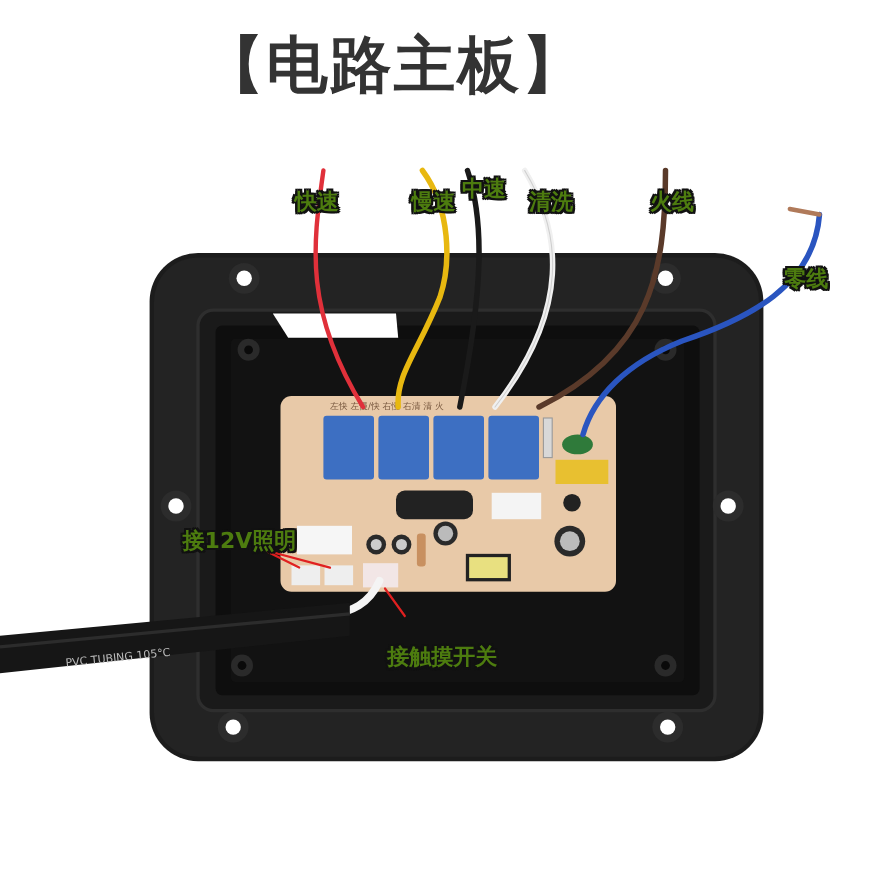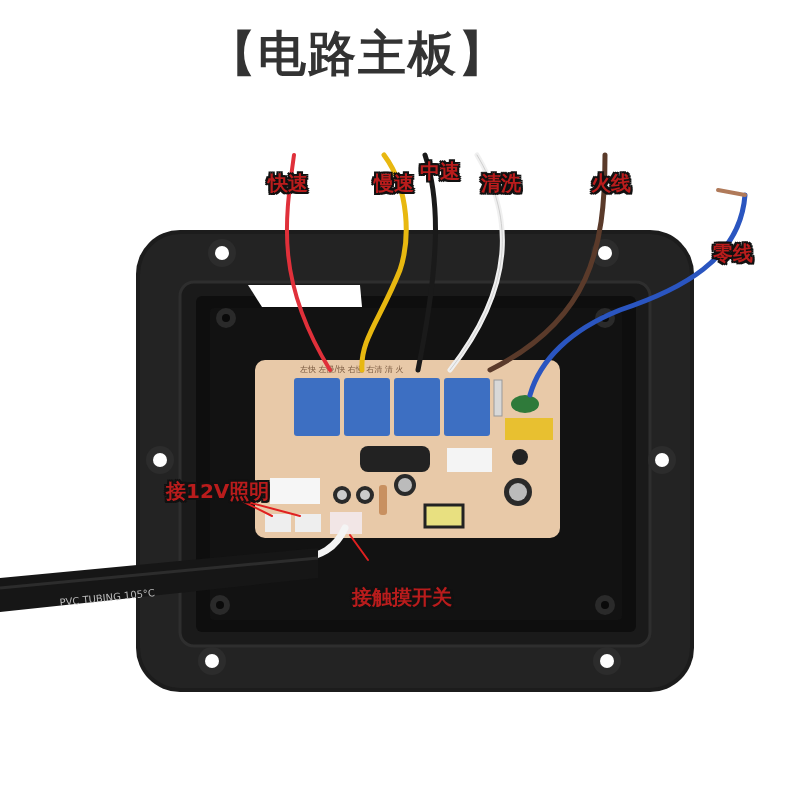--- a/index.html
+++ b/index.html
@@ -1,22 +1,22 @@
 <!DOCTYPE html>
 <html><head>
 <meta charset="utf-8">
 <style>
   html, body { margin:0; padding:0; }
   body { width:800px; height:800px; background:#ffffff; position:relative; overflow:hidden;
          font-family:"DejaVu Sans", sans-serif; }
   .title { position:absolute; top:22px; left:0; width:716px; text-align:center;
-           font-size:48px; font-weight:bold; color:#333333; letter-spacing:2px;
+           font-size:56px; font-weight:bold; color:#333333; letter-spacing:2px;
            font-family:"DejaVu Sans", sans-serif; }
   .photo { position:absolute; left:0; top:0; width:800px; height:800px; }
-  .label { position:absolute; font-size:20px; font-weight:bold; color:#b91c1c;
+  .label { position:absolute; font-size:20px; font-weight:bold; color:#4d7c0f;
            font-family:"DejaVu Sans", sans-serif; white-space:nowrap;
            text-shadow: -2px -2px 0 #111, 2px -2px 0 #111, -2px 2px 0 #111, 2px 2px 0 #111,
                         0 2px 0 #111, 0 -2px 0 #111, 2px 0 0 #111, -2px 0 0 #111; }
   .chip-text { font-family:"DejaVu Sans", sans-serif; }
 </style>
 </head>
 <body>
 
 <div class="title">【电路主板】</div>
 

